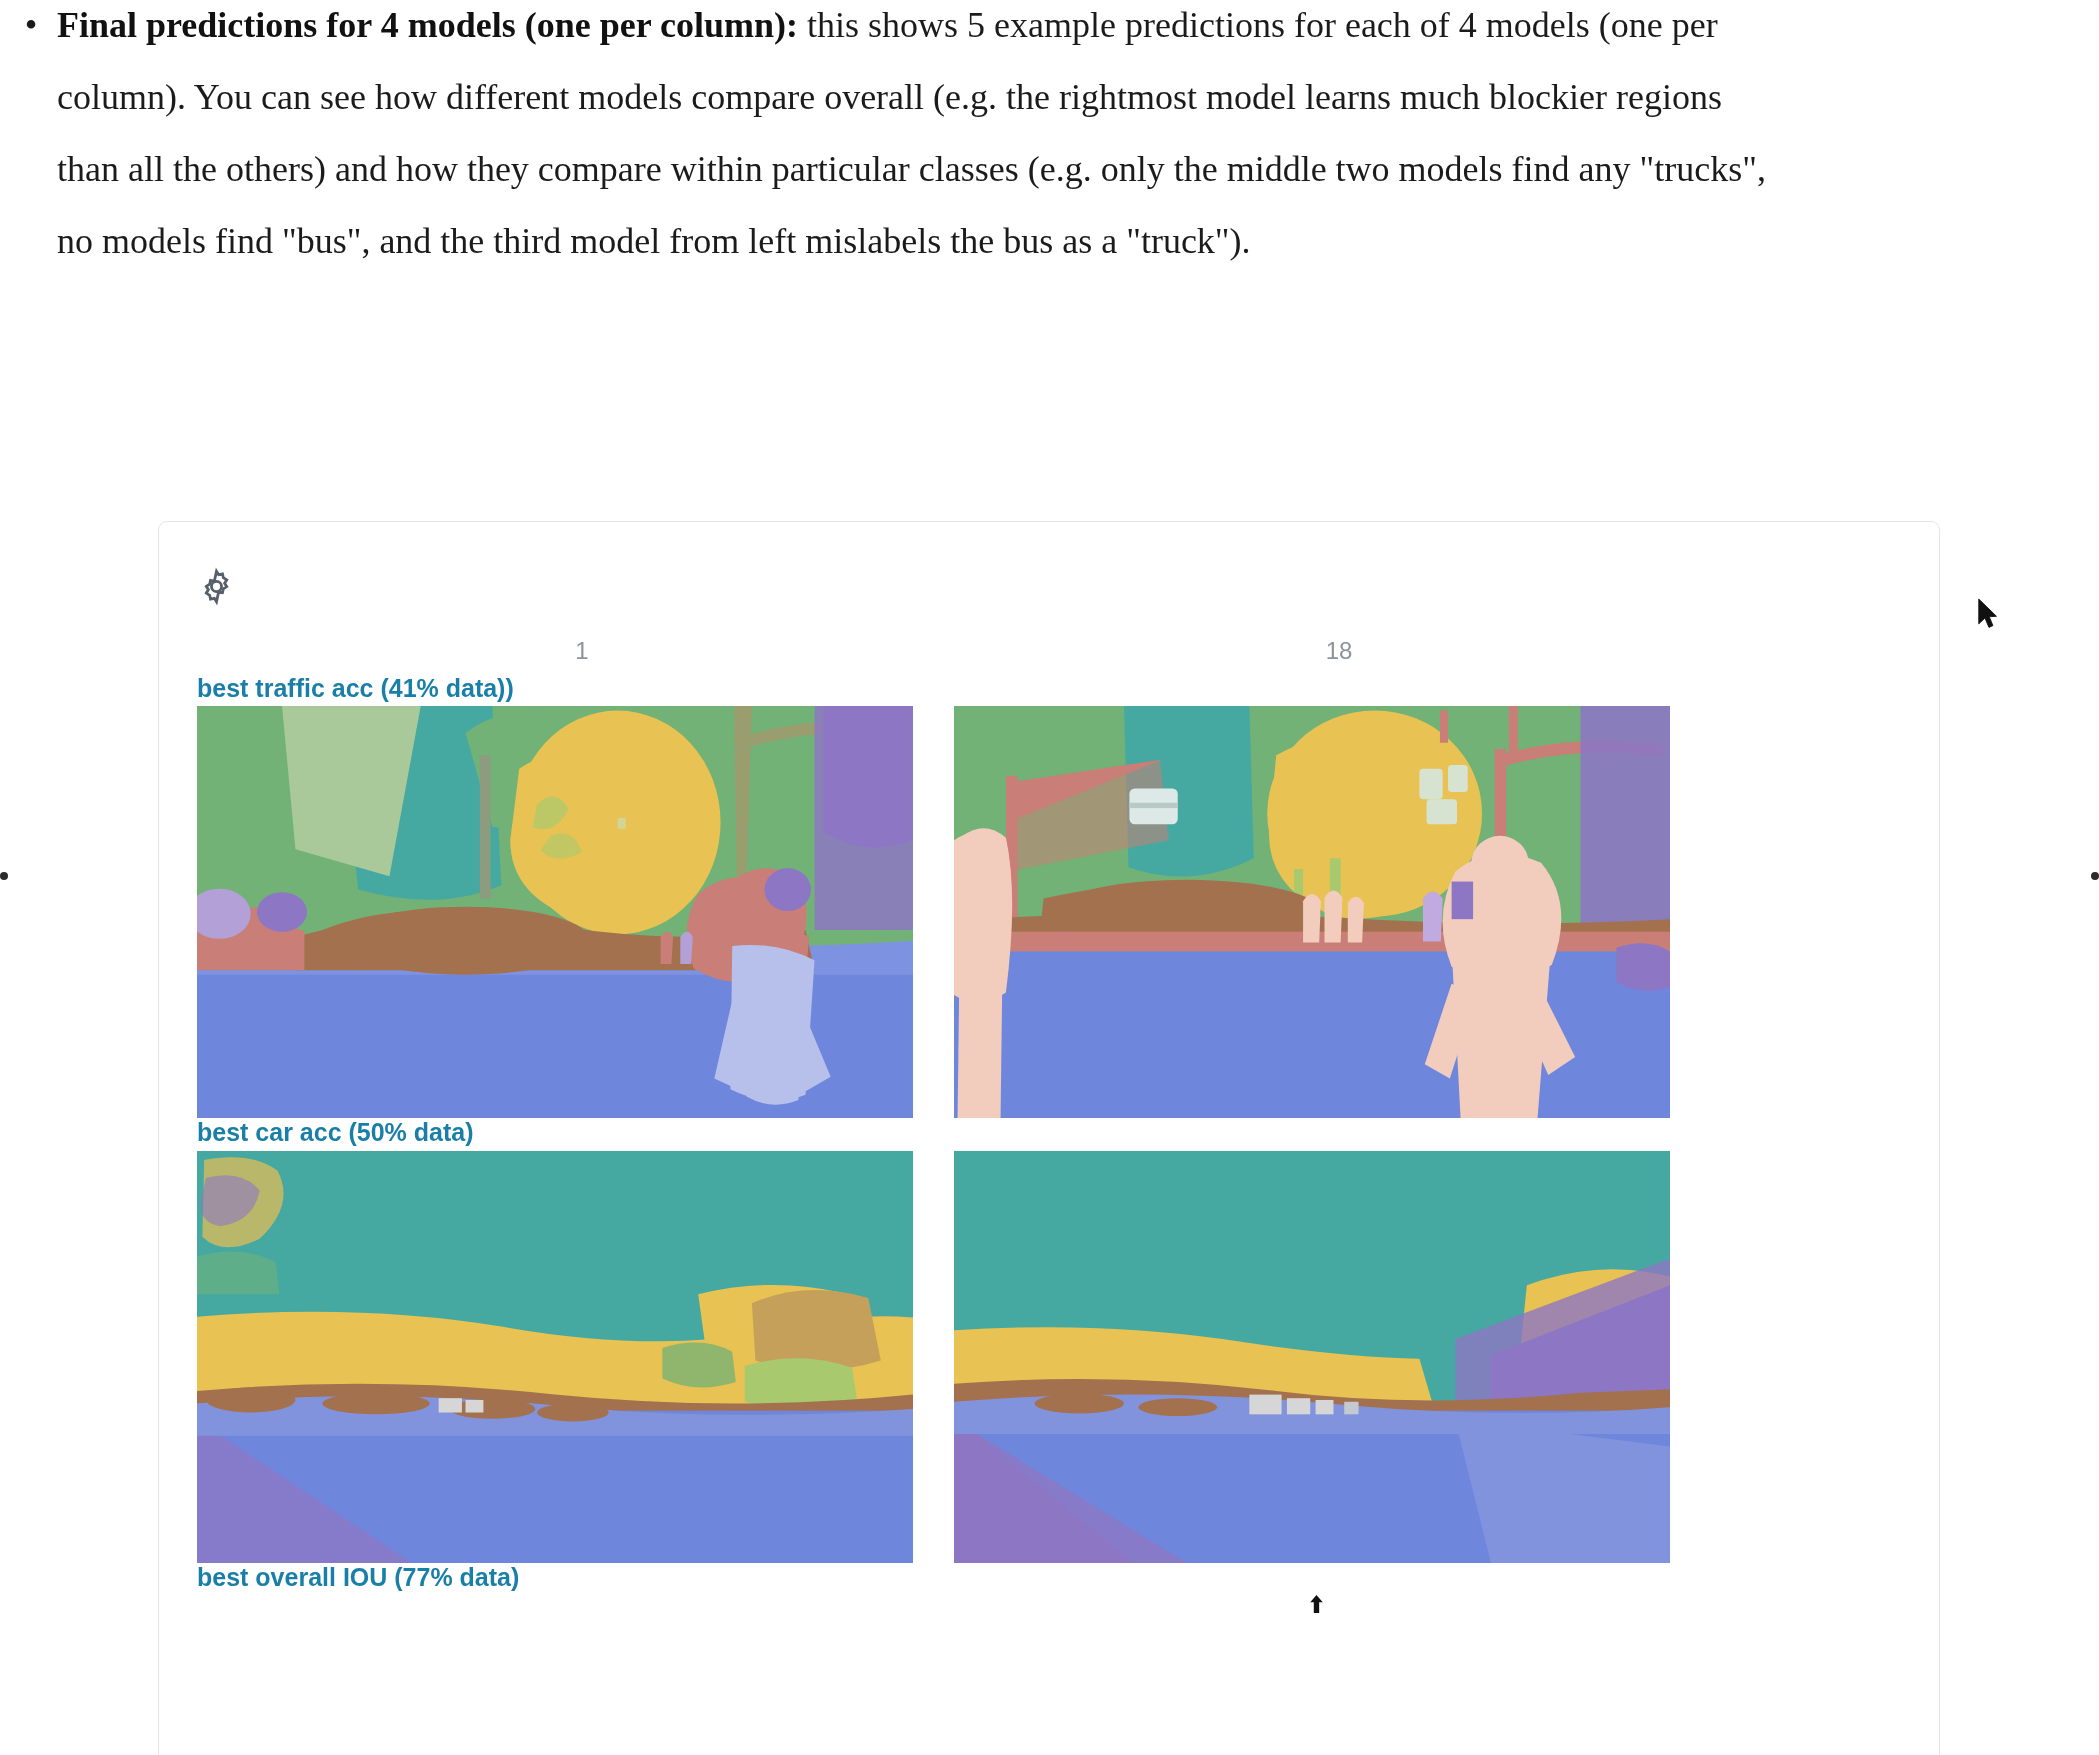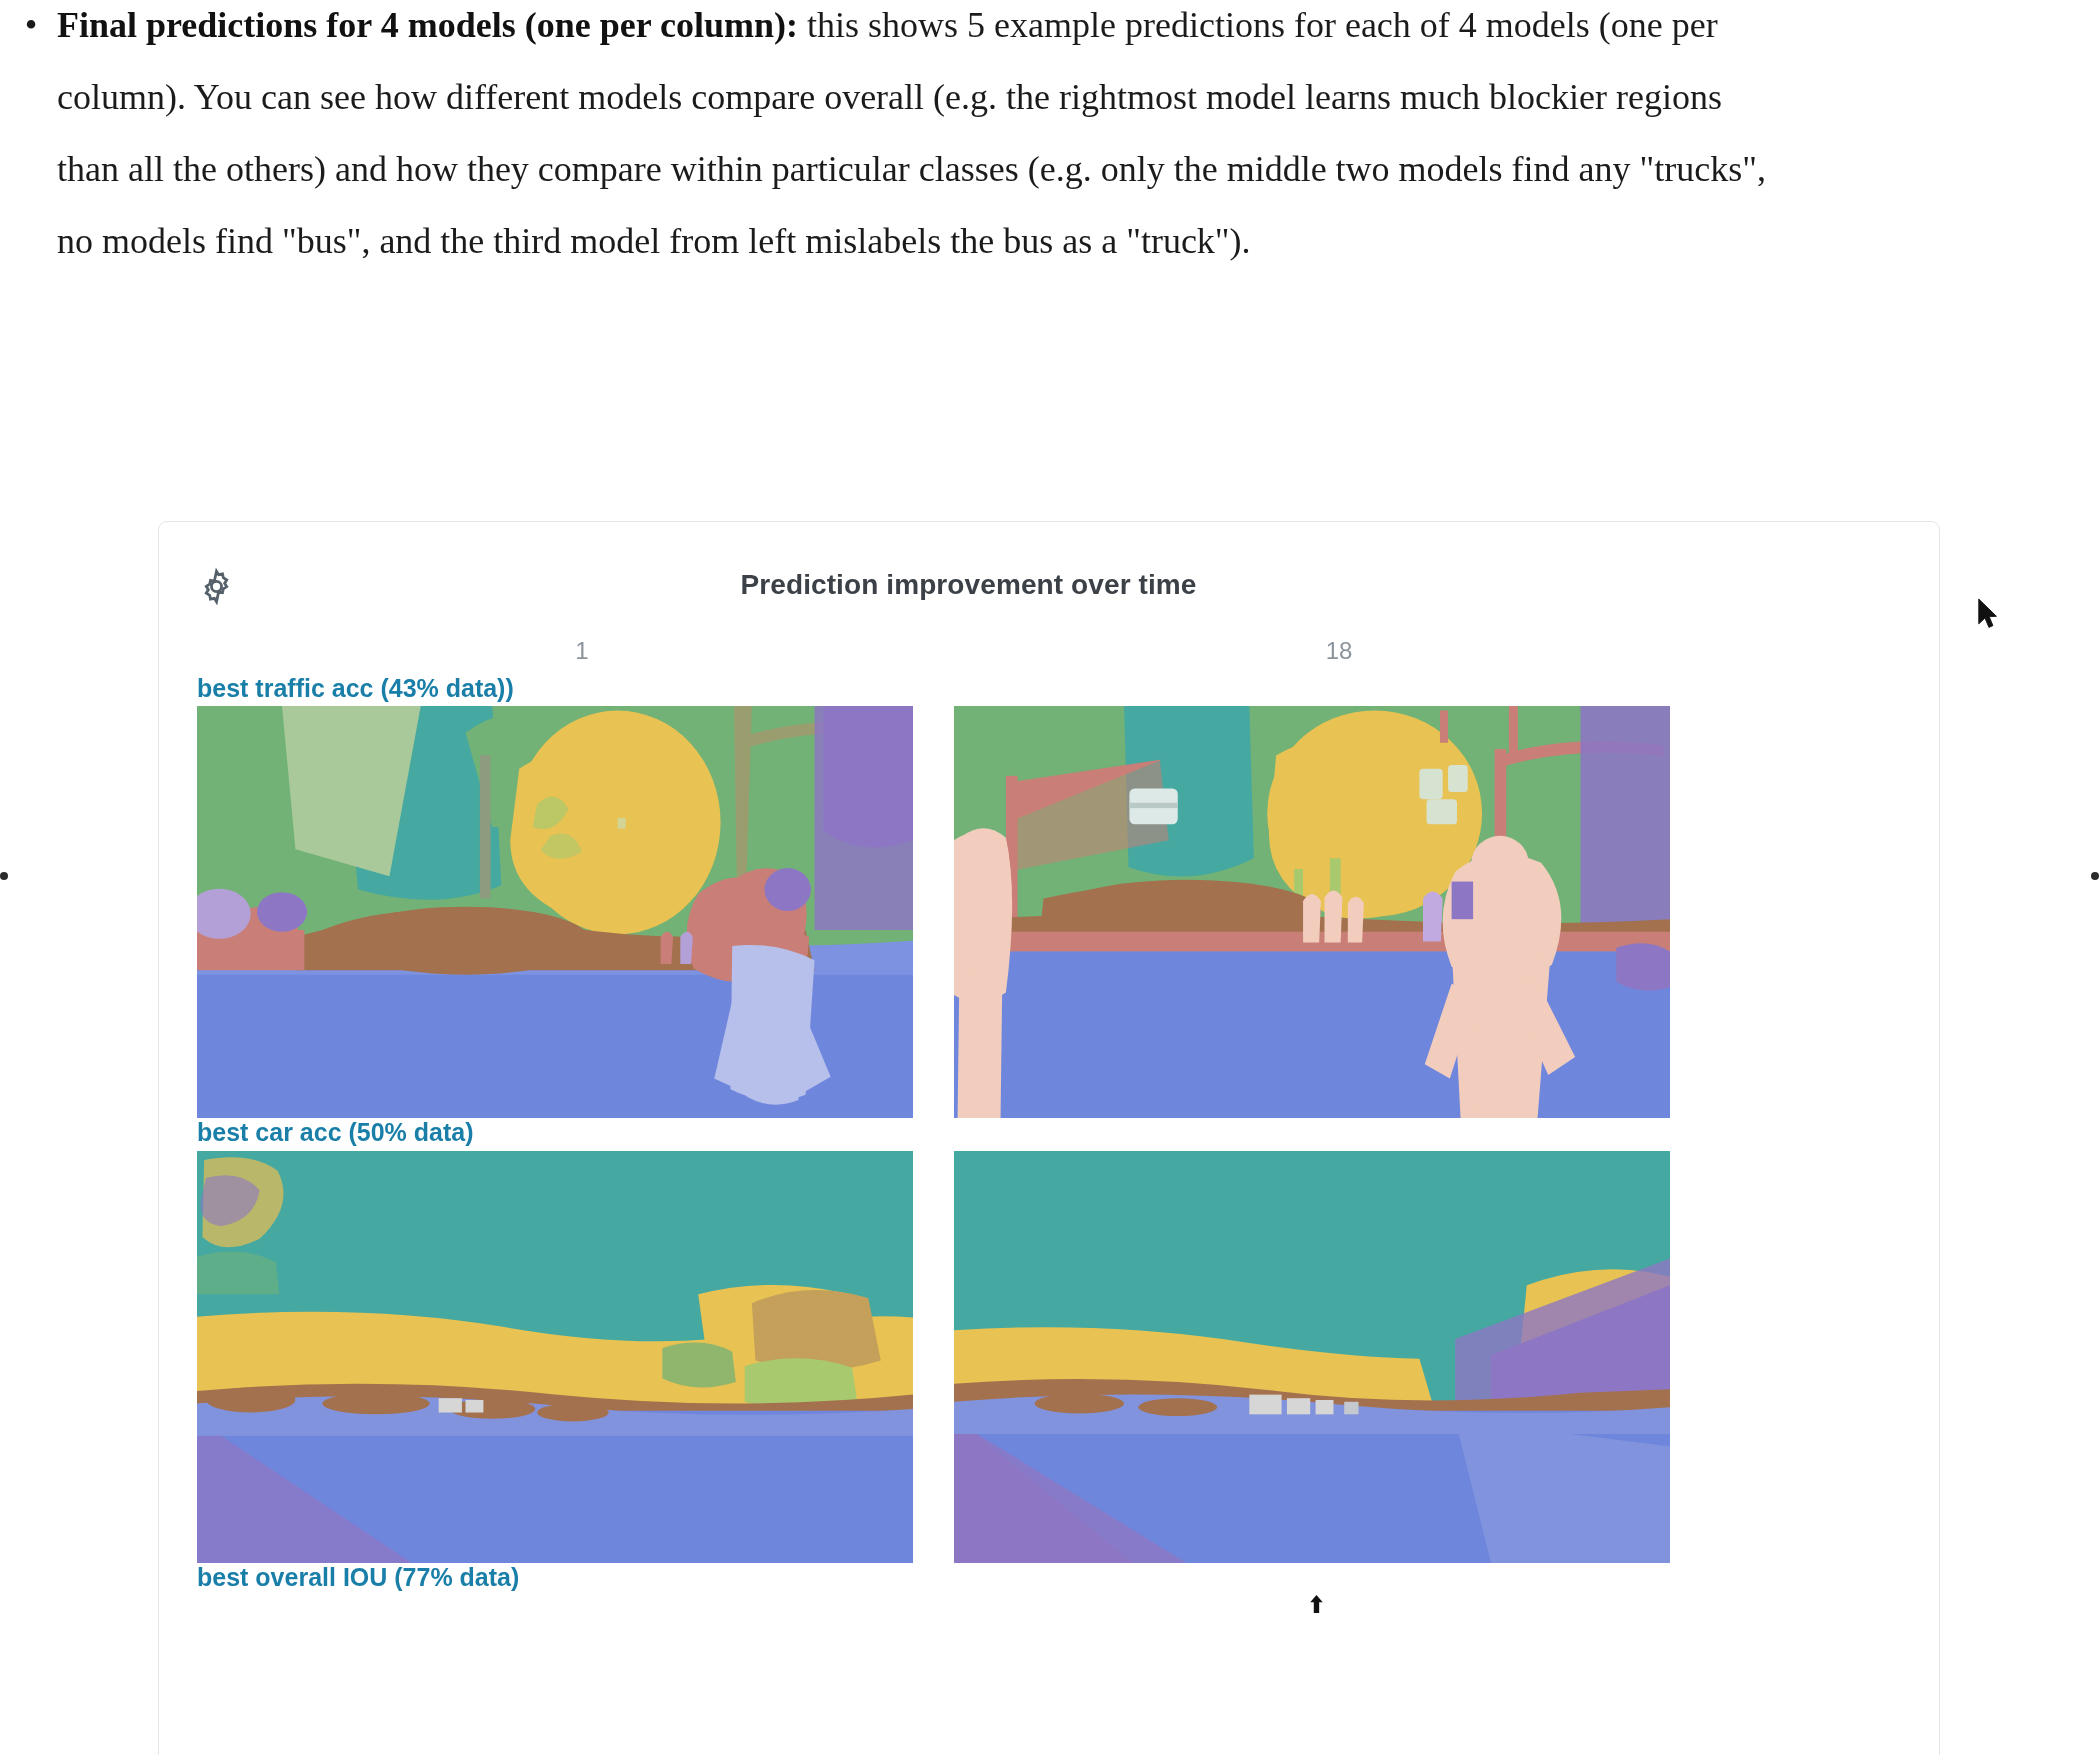--- a/index.html
+++ b/index.html
@@ -169,29 +169,28 @@
 
   <div class="panel">
 
     <div class="panel-header">
       <div class="gear-icon">
         <svg viewBox="0 0 24 24" fill="none" stroke="currentColor" stroke-width="1.7">
           <circle cx="12" cy="12" r="3.1"></circle>
           <path d="M12 2.6l1.3 2.1 2.4-.5.5 2.4 2.1 1.3-1.3 2.1 1.3 2.1-2.1 1.3-.5 2.4-2.4-.5L12 21.4l-1.3-2.1-2.4.5-.5-2.4-2.1-1.3 1.3-2.1-1.3-2.1 2.1-1.3.5-2.4 2.4.5z"></path>
         </svg>
       </div>
-      <div class="panel-title">Prediction improvement over time</div>
     </div>
 
     <div class="steps">
       <div class="step-num s1">1</div>
       <div class="step-num s2">18</div>
     </div>
 
-    <div class="row-label r1">best traffic acc (43% data))</div>
+    <div class="row-label r1">best traffic acc (41% data))</div>
 
     <div class="imgcell c1 row1">
       <svg viewBox="0 0 800 460" preserveAspectRatio="none">
         <rect x="0" y="0" width="800" height="460" fill="#72b276"></rect>
         <path d="M0 0 H800 V120 Q700 105 620 130 Q540 150 470 120 Q400 90 320 110 Q240 130 150 108 Q70 90 0 112 Z" fill="#72b276"></path>
         <path d="M160 0 H330 L340 200 Q270 230 180 205 Z" fill="#45a9a1"></path>
         <path d="M95 0 L250 0 L215 190 L110 160 Z" fill="#a9c99a"></path>
         <path d="M300 30 Q345 -5 420 10 L455 60 L415 140 L330 135 Z" fill="#72b276"></path>
         <ellipse cx="470" cy="130" rx="115" ry="125" fill="#e8c252"></ellipse>
         <path d="M360 70 Q420 30 520 55 Q580 85 565 165 Q520 255 430 240 Q350 215 350 150 Z" fill="#e8c252"></path>

